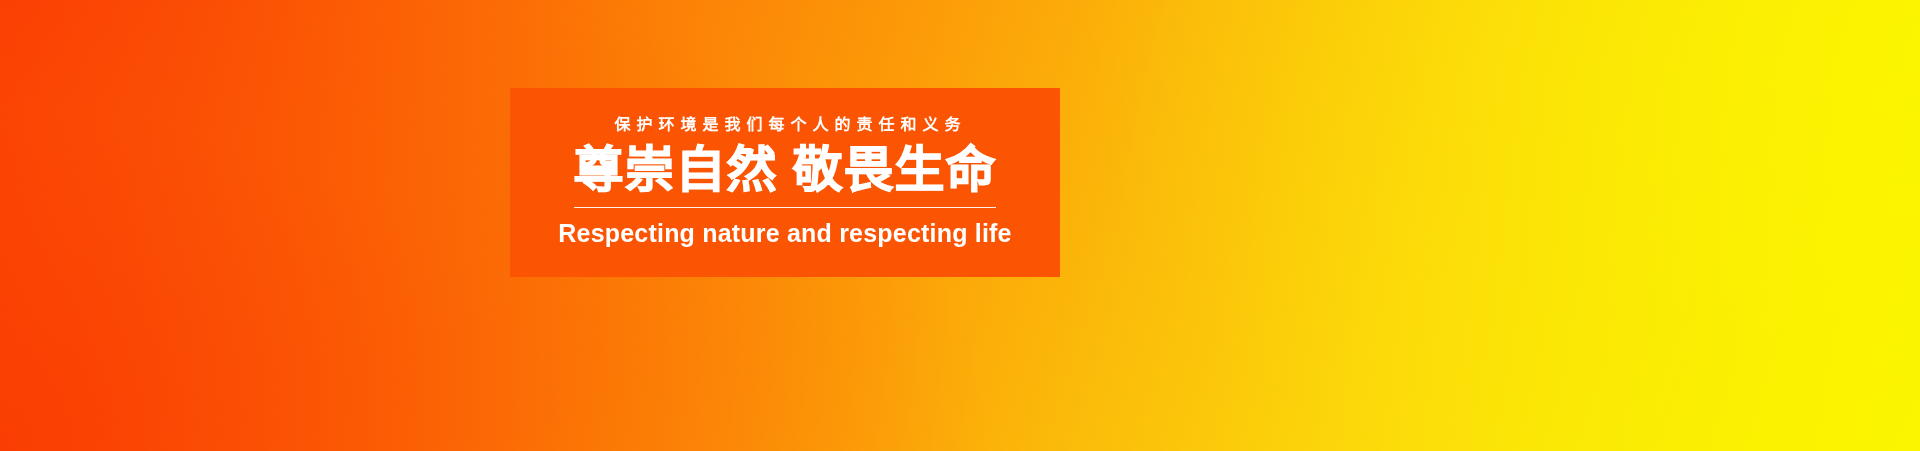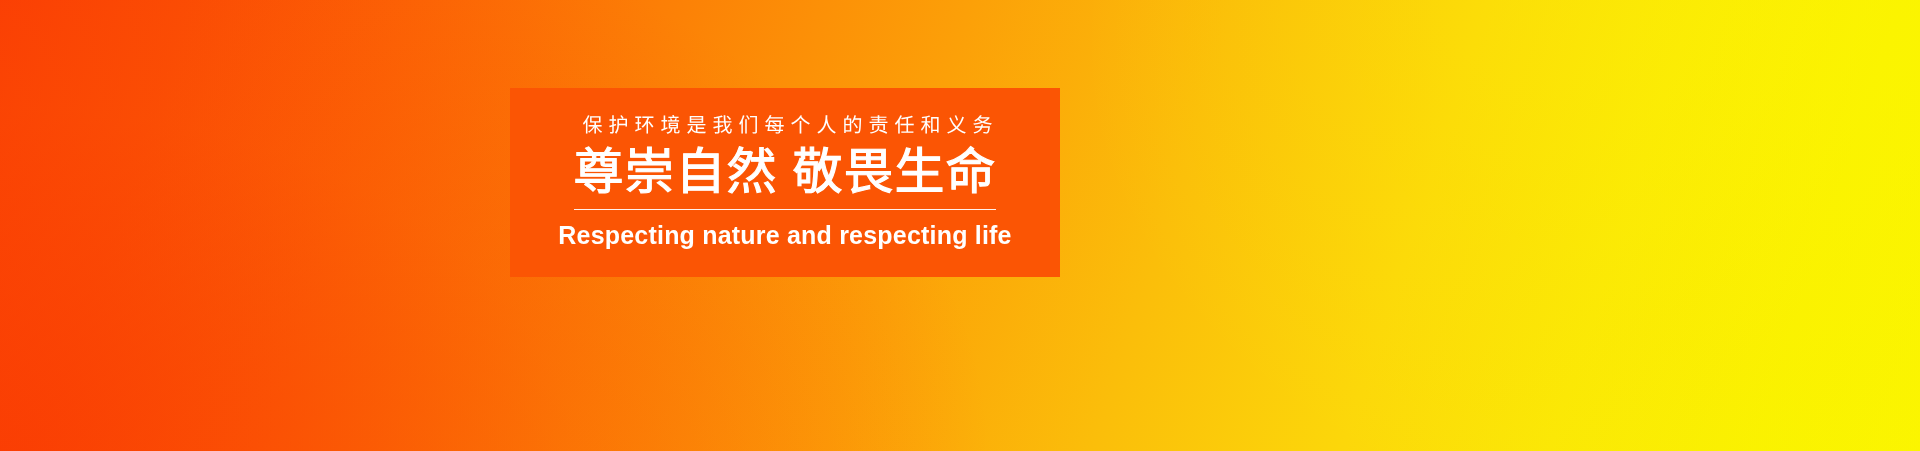--- a/index.html
+++ b/index.html
@@ -82,34 +82,34 @@
   .panel-inner {
     display: flex;
     flex-direction: column;
     align-items: center;
     width: 100%;
   }
 
   
   .eyebrow {
     color: #ffffff;
-    font-size: 20px;
-    font-weight: 400;
+    font-size: 16px;
+    font-weight: 700;
     line-height: 1;
     letter-spacing: 6px;
     text-indent: 6px;
     white-space: nowrap;
     margin: 0 0 10px 5px;
   }
 
   
   .headline {
     color: #ffffff;
     font-size: 50px;
-    font-weight: 400;
+    font-weight: 700;
     line-height: 1.08;
     letter-spacing: 1px;
     white-space: nowrap;
     margin: 0 0 6px 0;
     -webkit-text-stroke: 1.1px #ffffff;
   }
 
   
   .divider {
     width: 422px;

